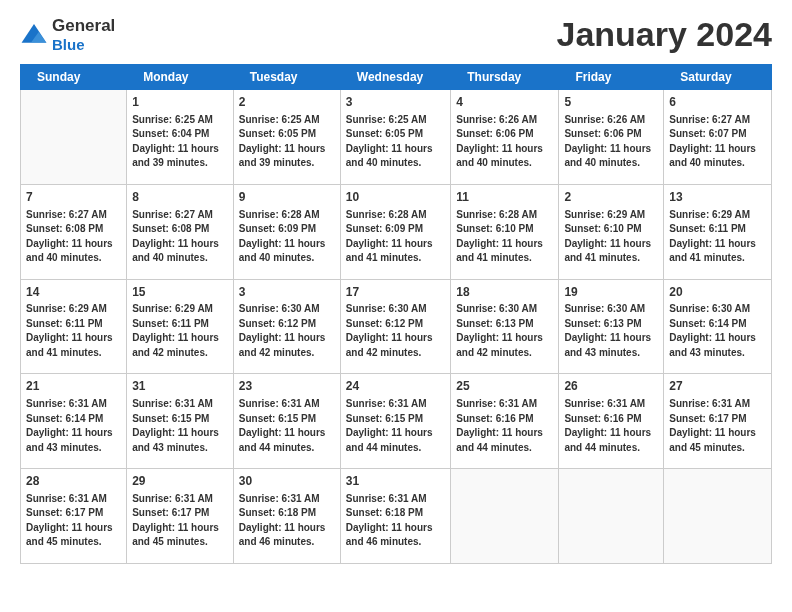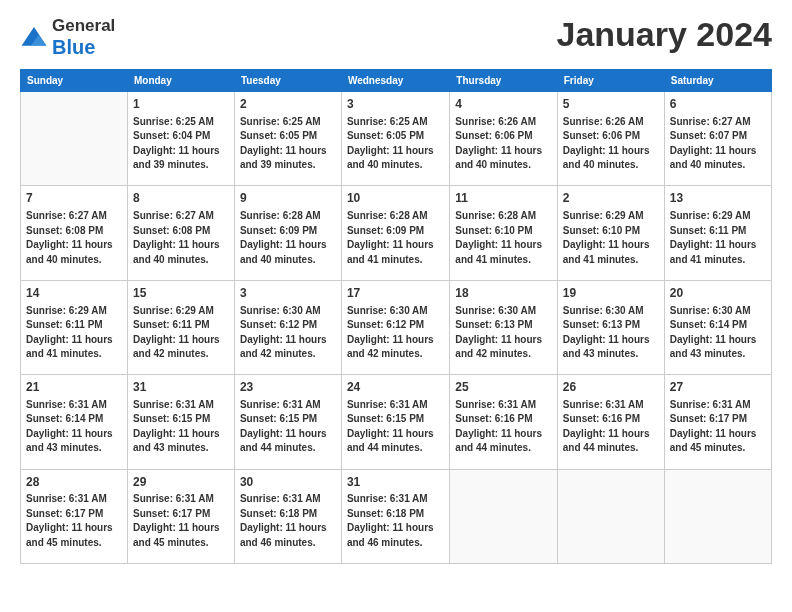--- a/index.html
+++ b/index.html
@@ -47,23 +47,23 @@
     }
     .calendar {
       flex: 1;
       border-collapse: collapse;
       width: 100%;
       font-size: 10.5px;
     }
     .calendar thead tr th {
       background-color: #1a73c9;
       color: #fff;
-      padding: 5px 6px;
+      padding: 5px 16px;
       text-align: left;
-      font-size: 10px;
+      font-size: 12px;
       font-weight: bold;
       border: 1px solid #1a73c9;
     }
     .calendar tbody tr td {
       border: 1px solid #ccc;
       vertical-align: top;
       padding: 4px 5px;
       width: 113px;
       min-height: 70px;
       color: #333;
@@ -93,21 +93,21 @@
 
 <div class="page">
   <div class="header">
     <div class="logo">
       <svg class="logo-icon" viewBox="0 0 36 36">
         <polygon points="18,4 34,28 2,28" fill="#1a73c9"></polygon>
         <polygon points="24,14 34,28 14,28" fill="#4a9de0" opacity="0.7"></polygon>
       </svg>
       <div>
         <span style="font-size:17px;font-weight:bold;color:#333;">General</span><br>
-        <span style="font-size:20px;font-weight:bold;color:#1a73c9;">Blue</span>
+        <span style="font-size:15px;font-weight:bold;color:#1a73c9;">Blue</span>
       </div>
     </div>
     <div class="title-block">
       <div class="main-title">January 2024</div>
     </div>
   </div>
 
   <table class="calendar">
     <thead>
       <tr>

